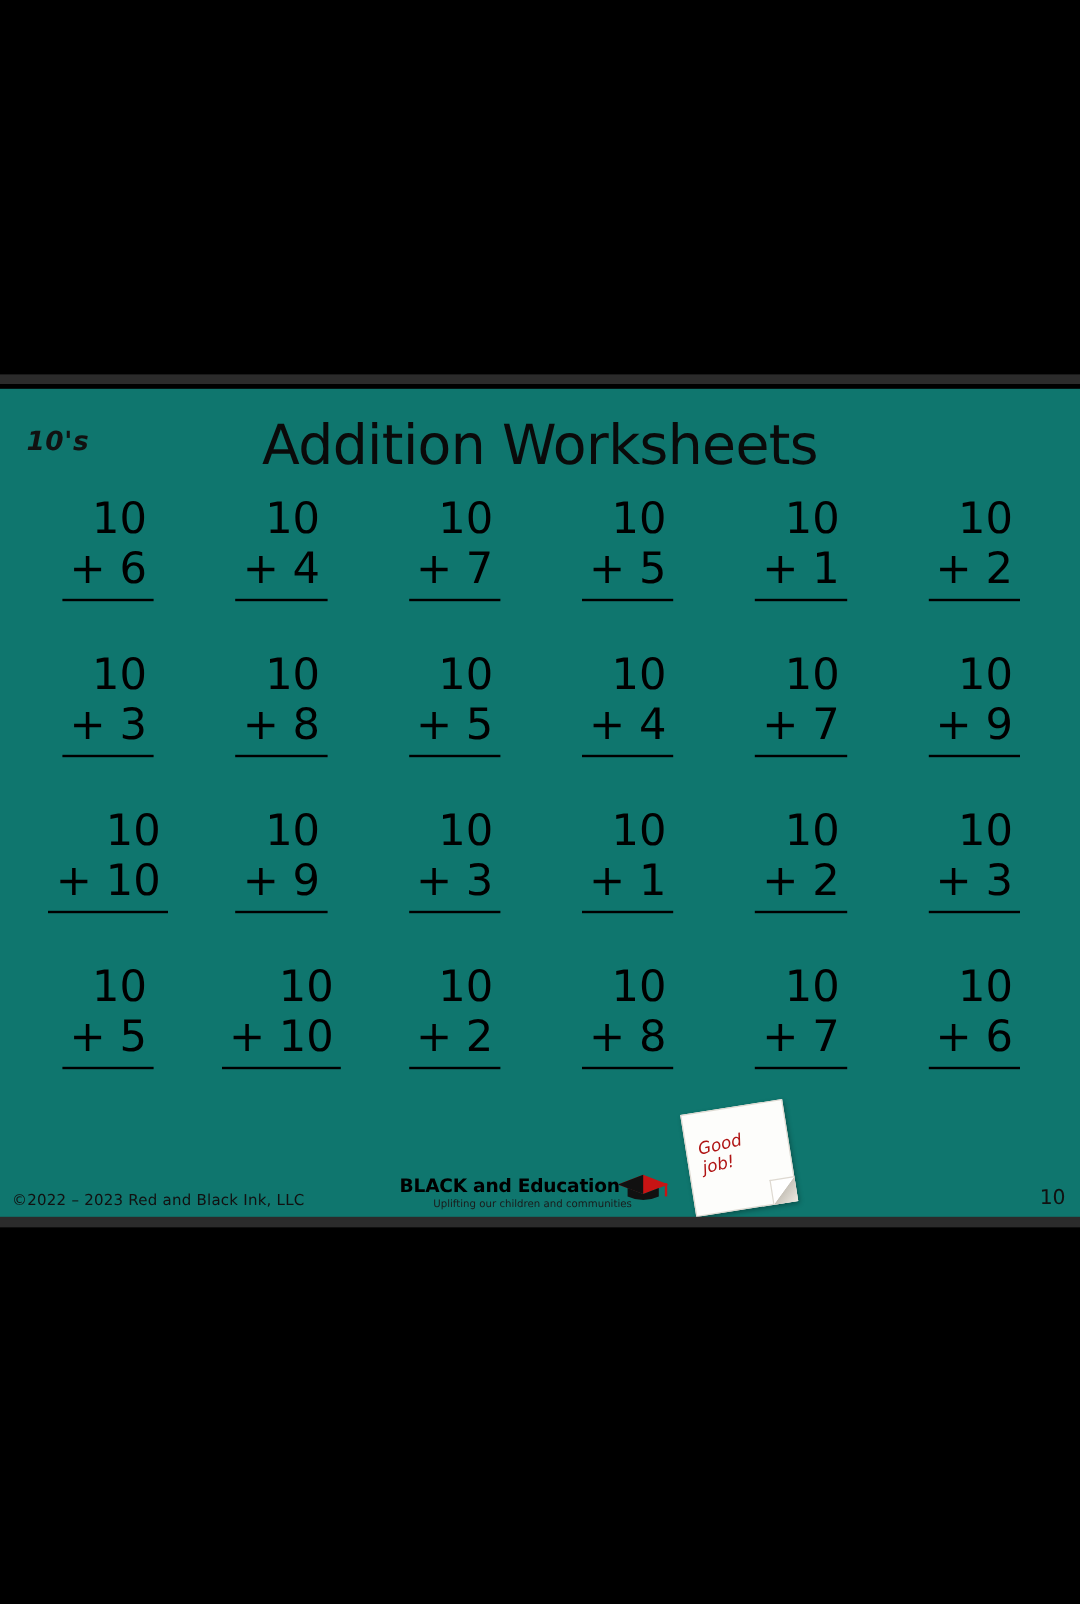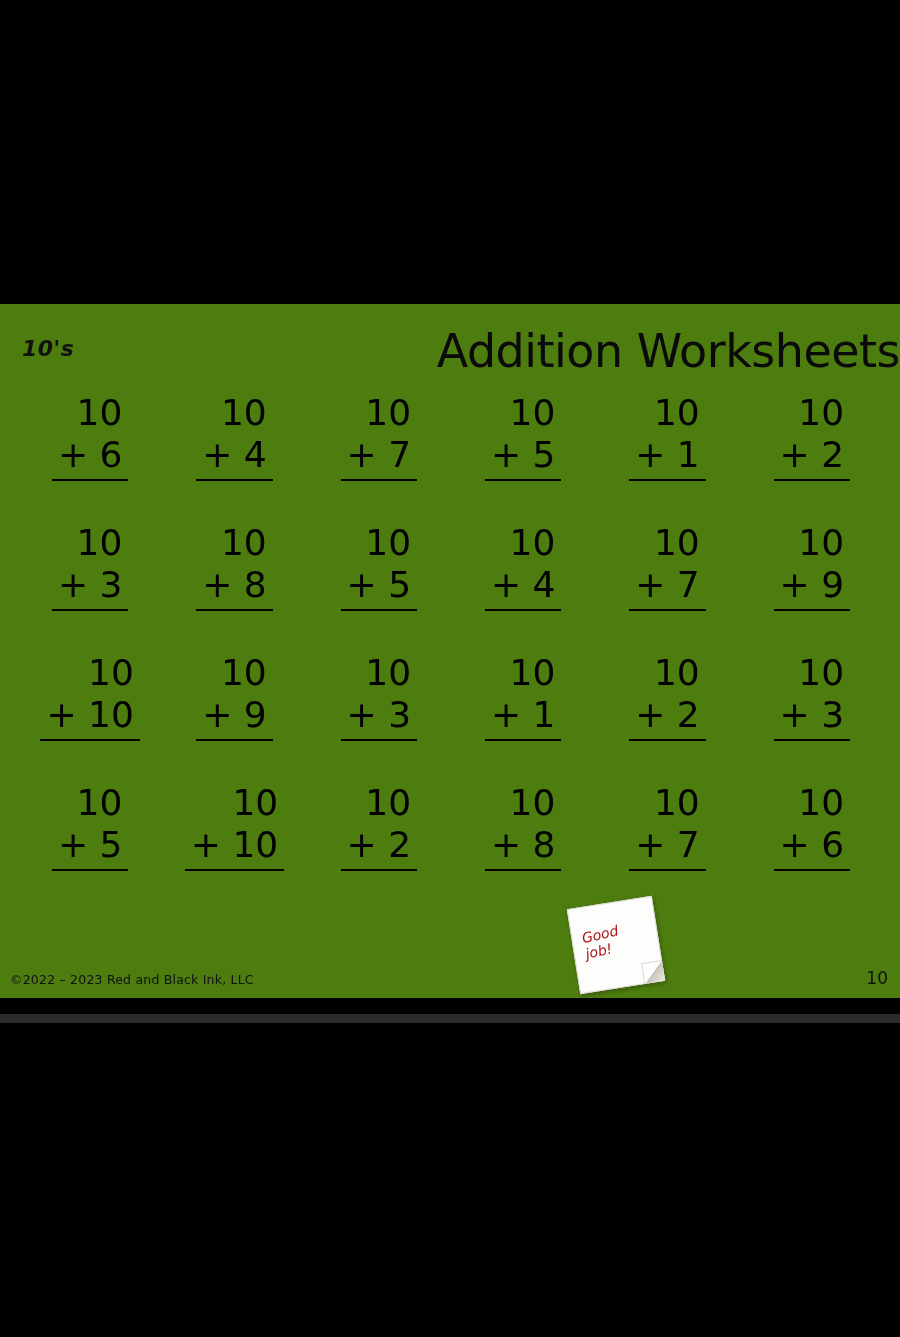--- a/index.html
+++ b/index.html
@@ -48,45 +48,45 @@
     left: 0; top: 1023px;
     width: 900px;
     height: 314px;
     background: #000000;
   }
 
   
   .page {
     position: absolute;
     left: 0;
-    top: 304px;
+    top: 324px;
     width: 900px;
     height: 694px;
-    background: #4d7c0f;
+    background: #0f766e;
     overflow: hidden;
   }
 
   .level-tag {
     position: absolute;
     left: 22px;
     top: 32px;
     font-family: "DejaVu Sans", sans-serif;
     font-size: 22px;
     font-style: italic;
     font-weight: 600;
     color: #111111;
     letter-spacing: 0.5px;
   }
 
   .page-title {
     position: absolute;
     left: 0;
     top: 20px;
     width: 900px;
-    text-align: right;
+    text-align: center;
     font-family: "DejaVu Sans", sans-serif;
     font-size: 46px;
     font-weight: 400;
     color: #0a0a0a;
     letter-spacing: -0.5px;
   }
 
   .grid {
     position: absolute;
     left: 18px;
@@ -379,20 +379,32 @@
             <span class="bottom-line">+ 6</span>
           </div>
         </div>
       </div>
 
     </div>
 
     <div class="copyright">©2022 – 2023 Red and Black Ink, LLC</div>
     <div class="page-number">10</div>
 
+    <div class="brand">
+      <span class="brand-name">BLACK and Education</span>
+      <span class="grad-cap">
+        <svg width="46" height="26" viewBox="0 0 46 26">
+          <polygon points="2,10 23,2 44,10 23,18" fill="#c81414"></polygon>
+          <polygon points="2,10 23,2 23,18" fill="#111111"></polygon>
+          <path d="M10 13 L10 20 Q23 26 36 20 L36 13 L23 18 Z" fill="#111111"></path>
+          <rect x="41" y="9" width="2" height="11" fill="#c81414"></rect>
+        </svg>
+      </span>
+      <div class="brand-tagline">Uplifting our children and communities</div>
+    </div>
 
     <div class="sticky-note">
       <div class="fold"></div>
       <div class="sticky-text">
         <div>Good</div>
         <div>job!</div>
       </div>
     </div>
 
   </div>

